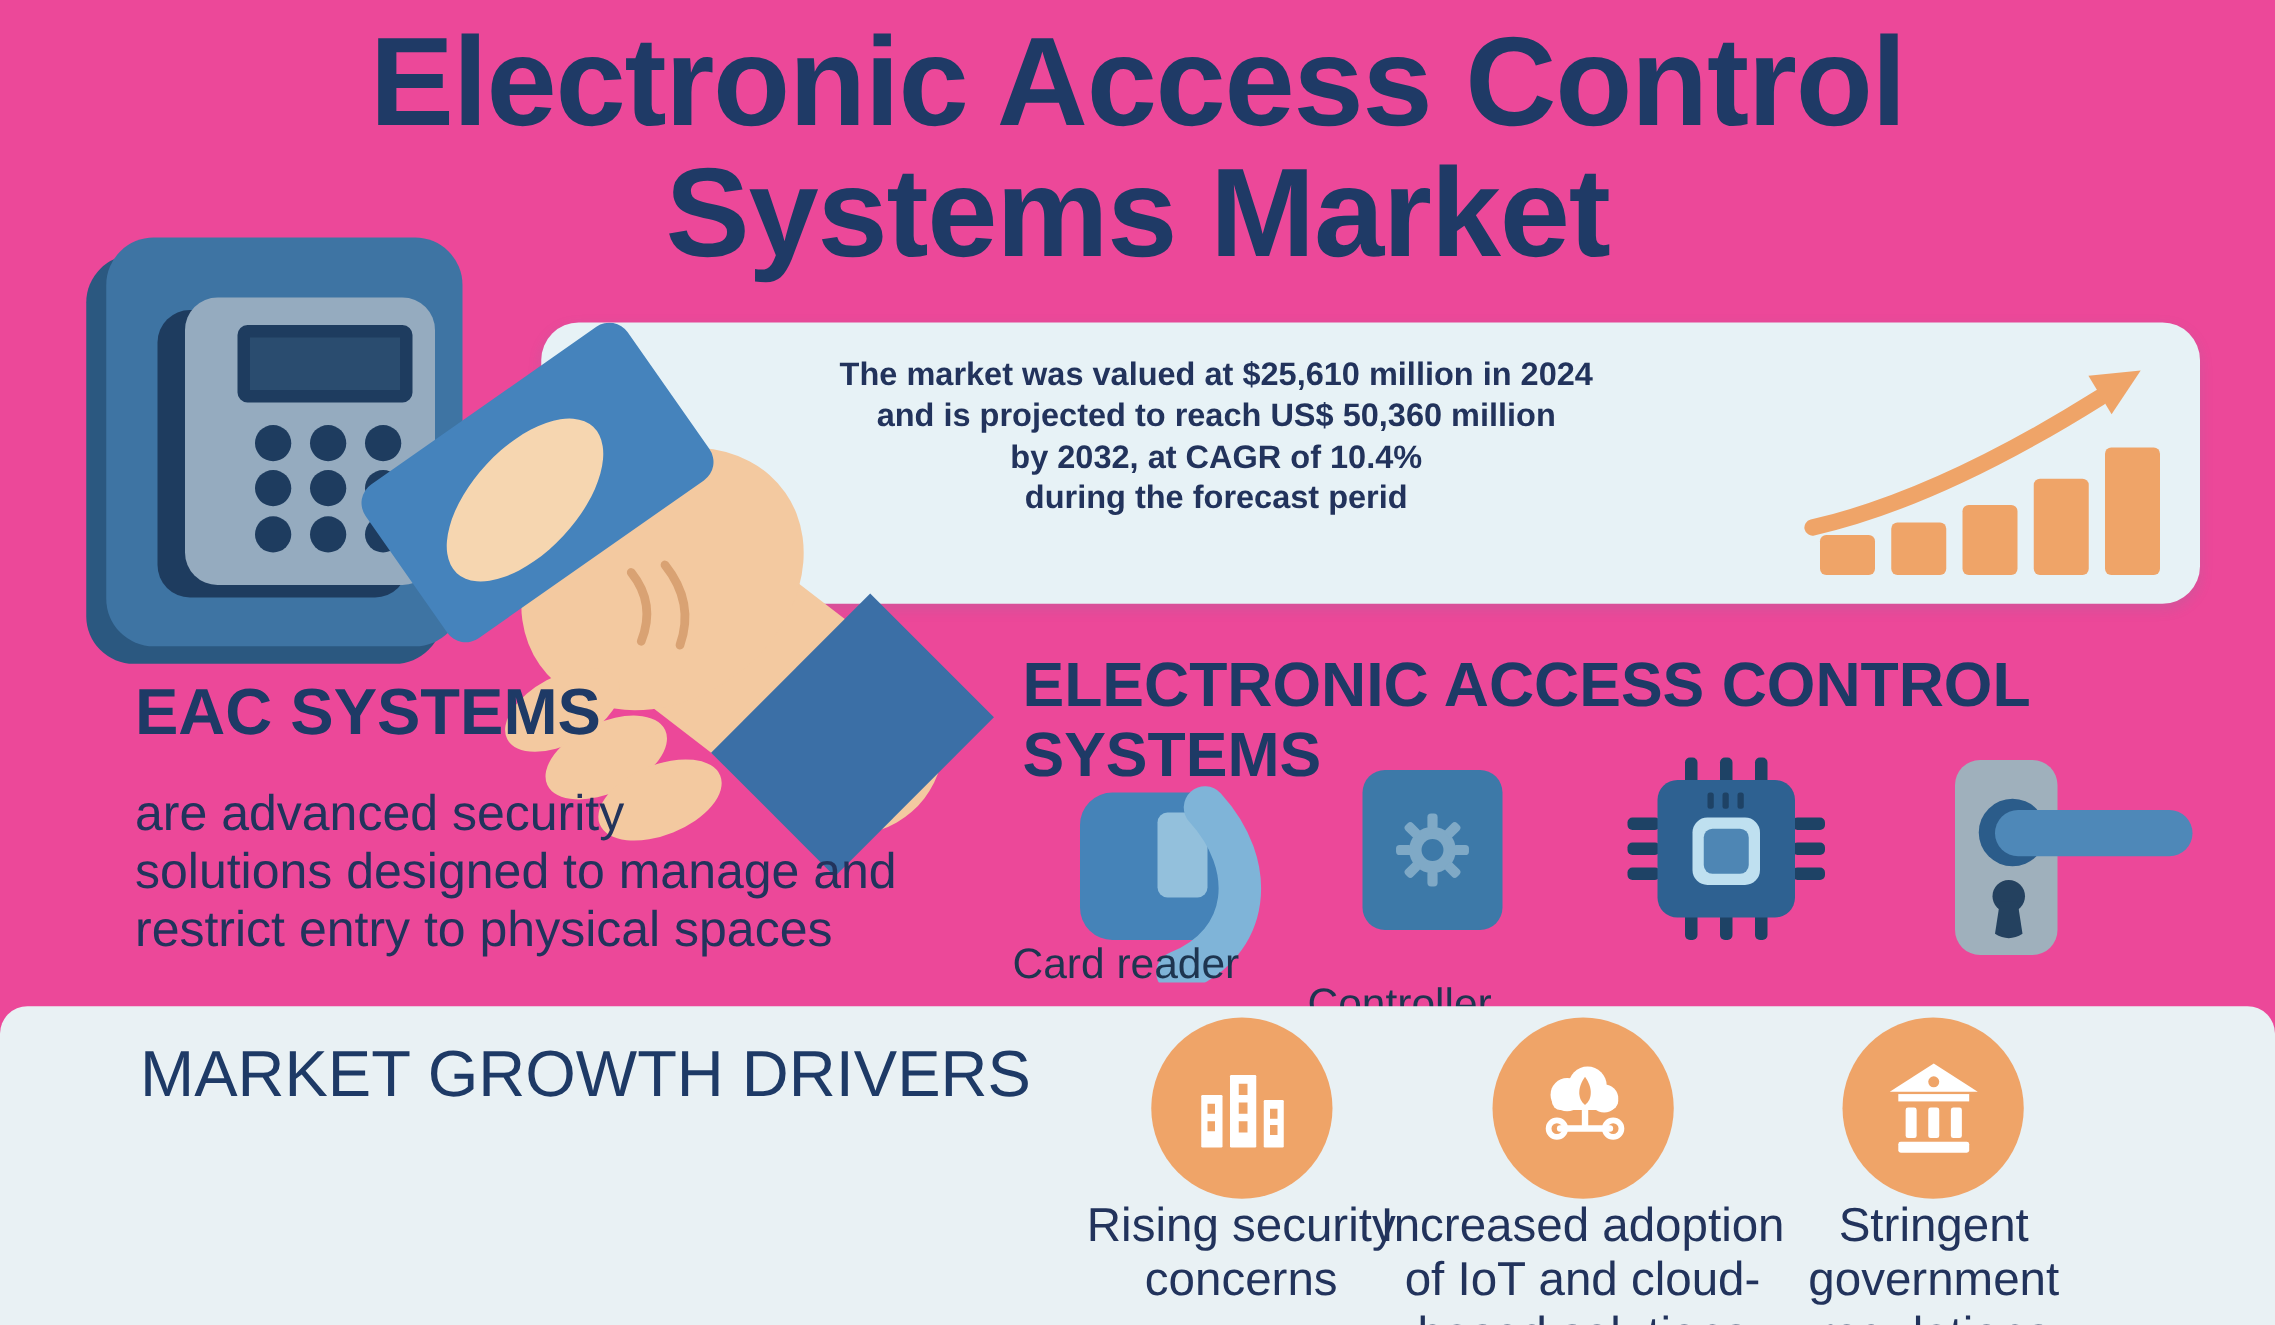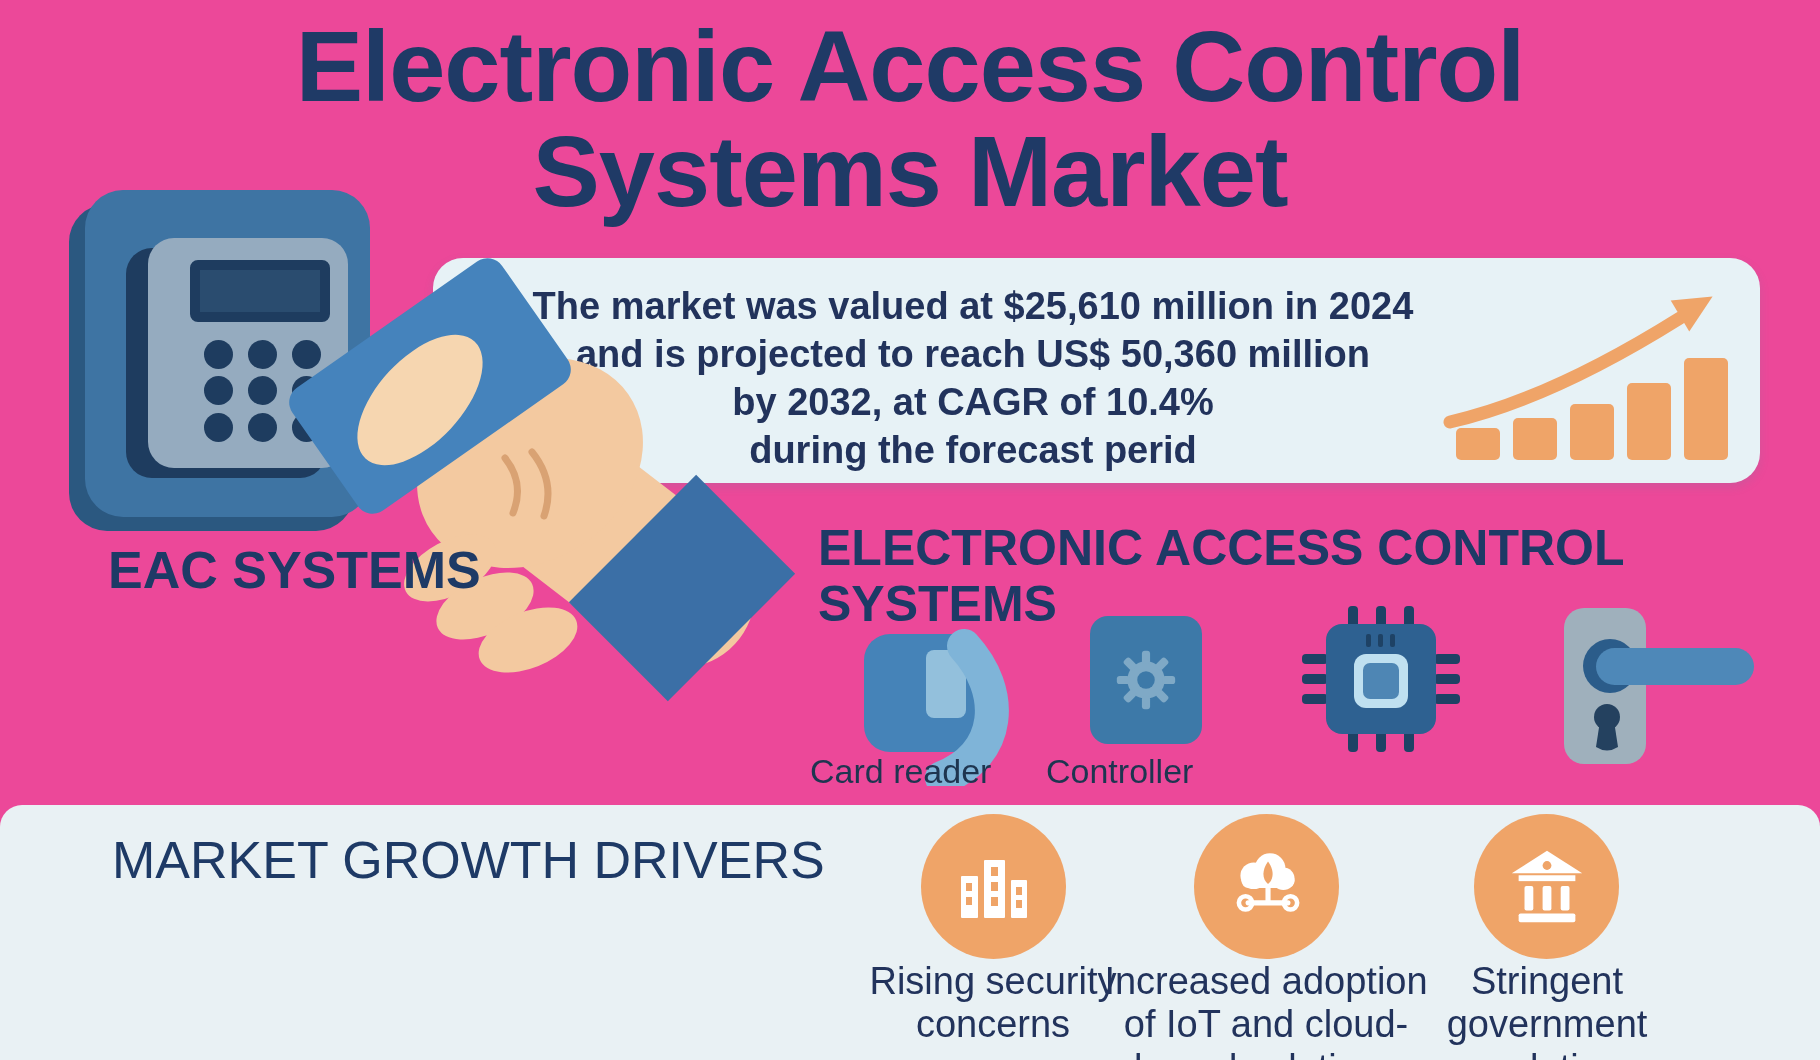--- a/index.html
+++ b/index.html
@@ -20,21 +20,21 @@
   .title-line{font-size:101px;}
 
   
   .summary-box{
     left:433px;top:258px;width:1327px;height:225px;
     background:#E7F2F6;border-radius:30px;
     box-shadow:0 4px 10px rgba(90,140,160,0.18);
   }
   .summary-text{
     left:468px;top:283px;width:1010px;text-align:center;
-    font-size:38px;font-weight:700;line-height:1.26;color:#22335C;
+    font-size:26px;font-weight:700;line-height:1.26;color:#22335C;
   }
   .growth-chart-svg{left:1440px;top:290px;}
 
   
   .keypad-panel{
     left:85px;top:190px;width:285px;height:327px;
     background:#3E74A3;border-radius:38px;
     box-shadow:-16px 14px 0 #2B5880;
   }
   .keypad-face{
@@ -141,20 +141,23 @@
     </g>
     <ellipse cx="140" cy="142" rx="80" ry="42" fill="#F6D6B0" transform="rotate(-47 140 142)"></ellipse>
     <path d="M 225 200 q 20 25 8 55" stroke="#D9A273" stroke-width="7" fill="none" stroke-linecap="round"></path>
     <path d="M 252 194 q 24 30 12 64" stroke="#D9A273" stroke-width="7" fill="none" stroke-linecap="round"></path>
     <g transform="rotate(45 402 330)">
       <rect x="332" y="240" width="140" height="180" fill="#3B6FA6"></rect>
     </g>
   </svg>
 
   <div class="abs eac-heading">EAC SYSTEMS</div>
+  <div class="abs eac-body preline">are advanced security
+solutions designed to manage and
+restrict entry to physical spaces</div>
 
   <div class="abs components-heading preline">ELECTRONIC ACCESS CONTROL
 SYSTEMS</div>
 
   <svg class="abs" style="left:860px;top:626px;" width="160" height="160" viewBox="0 0 160 160">
     <rect x="4" y="8" width="120" height="118" rx="26" fill="#4583B8"></rect>
     <rect x="66" y="24" width="40" height="68" rx="8" fill="#93C0DC"></rect>
     <path d="M 104 20 C 146 66 142 128 82 152" stroke="#7FB4D8" stroke-width="34" fill="none" stroke-linecap="round"></path>
   </svg>
   <div class="abs component-label" style="left:810px;width:220px;">Card reader</div>
@@ -168,21 +171,21 @@
         <rect x="26.5" y="5" width="7" height="11" rx="2.5" transform="rotate(90 30 30)"></rect>
         <rect x="26.5" y="5" width="7" height="11" rx="2.5" transform="rotate(135 30 30)"></rect>
         <rect x="26.5" y="5" width="7" height="11" rx="2.5" transform="rotate(180 30 30)"></rect>
         <rect x="26.5" y="5" width="7" height="11" rx="2.5" transform="rotate(225 30 30)"></rect>
         <rect x="26.5" y="5" width="7" height="11" rx="2.5" transform="rotate(270 30 30)"></rect>
         <rect x="26.5" y="5" width="7" height="11" rx="2.5" transform="rotate(315 30 30)"></rect>
       </g>
       <circle cx="30" cy="30" r="7.5" fill="#3D79A8"></circle>
     </svg>
   </div>
-  <div class="abs component-label" style="left:1046px;width:220px;">Controller</div>
+  <div class="abs component-label" style="left:1046px;width:220px;margin-top:32px;">Controller</div>
 
   <svg class="abs" style="left:1296px;top:604px;" width="170" height="150" viewBox="0 0 170 150">
     <g fill="#1E4265">
       <rect x="52" y="2" width="10" height="24" rx="4"></rect>
         <rect x="80" y="2" width="10" height="24" rx="4"></rect>
         <rect x="108" y="2" width="10" height="24" rx="4"></rect>
       <rect x="52" y="124" width="10" height="24" rx="4"></rect>
         <rect x="80" y="124" width="10" height="24" rx="4"></rect>
         <rect x="108" y="124" width="10" height="24" rx="4"></rect>
       <rect x="6" y="50" width="26" height="10" rx="4"></rect>

